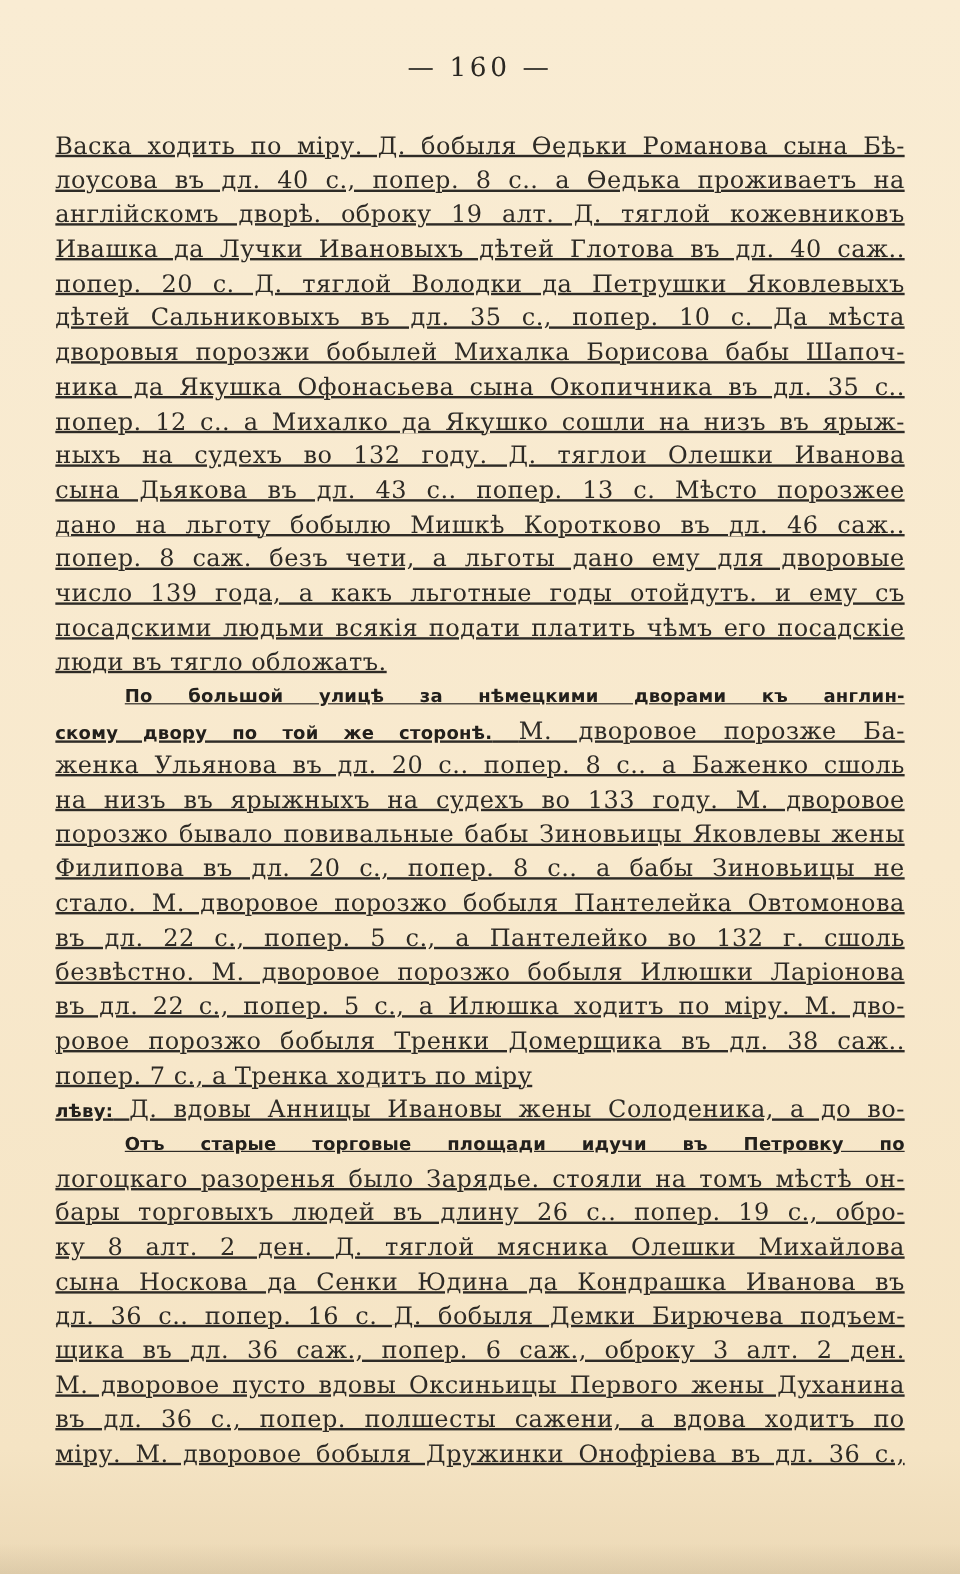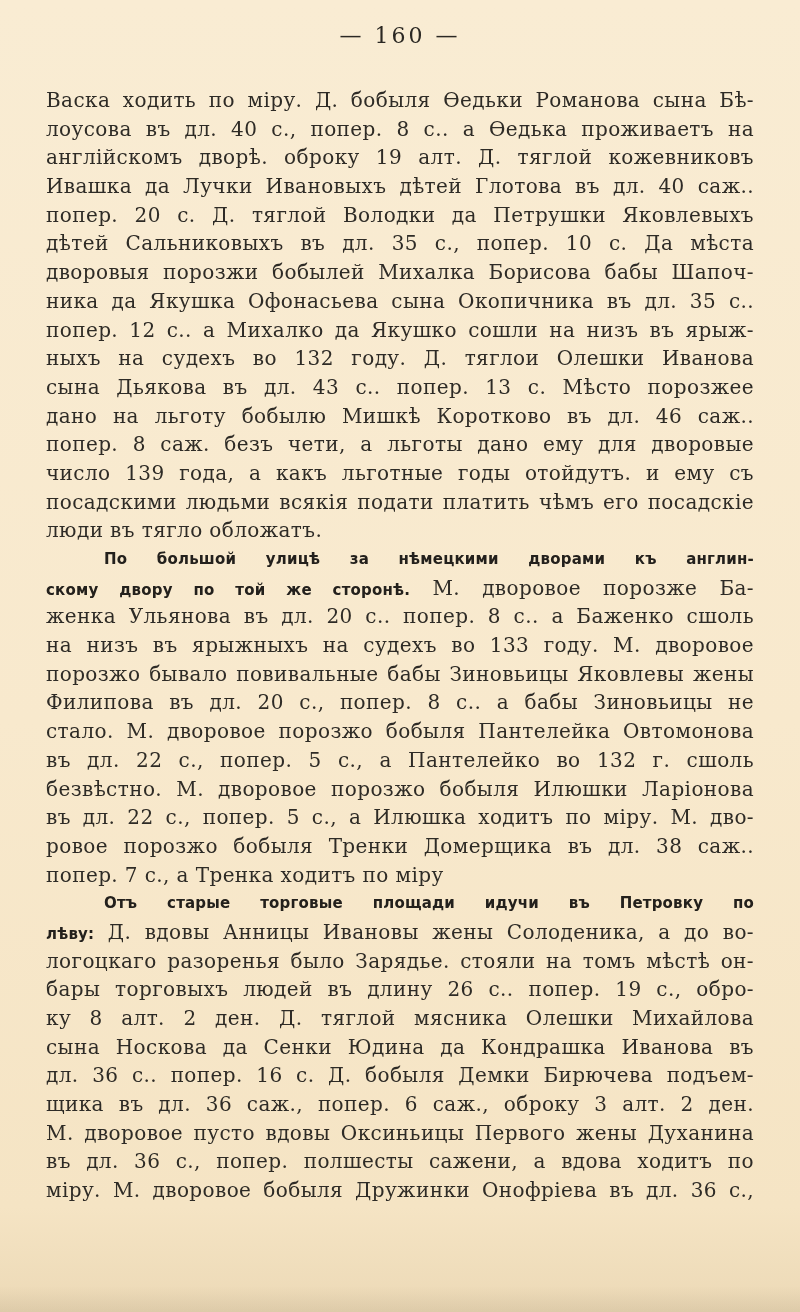--- a/index.html
+++ b/index.html
@@ -7,34 +7,35 @@
     width: 800px; height: 1312px;
     font-family: "DejaVu Serif", serif;
     color: #2e2b26;
     overflow: hidden;
   }
   .page {
     position: relative;
     width: 800px; height: 1312px;
     background: linear-gradient(180deg, #f9ecd3 0%, #f8e9cd 55%, #f5e4c4 92%, #ecd9b6 100%);
     box-sizing: border-box;
-    padding-top: 20px;
+    padding-top: 41px;
   }
   .page-header {
     text-align: center;
     font-size: 22px;
     letter-spacing: 3px;
     color: #2b2823;
     height: 32px;
     line-height: 32px;
   }
   .text-block {
     margin: 34px 46px 0 46px; 
     font-size: 20px;
     letter-spacing: 0.4px;
+    text-decoration: underline;
   }
   .line {
     height: 28.7px;
     line-height: 28.7px;
     text-align: justify;
     text-align-last: justify;
     overflow: hidden;
     white-space: normal;
   }
   .line.last { text-align-last: left; }
@@ -86,22 +87,22 @@
     <div class="line">на низъ въ ярыжныхъ на судехъ во 133 году. М. дворовое</div>
     <div class="line">порозжо бывало повивальные бабы Зиновьицы Яковлевы жены</div>
     <div class="line">Филипова въ дл. 20 с., попер. 8 с.. а бабы Зиновьицы не</div>
     <div class="line">стало. М. дворовое порозжо бобыля Пантелейка Овтомонова</div>
     <div class="line">въ дл. 22 с., попер. 5 с., а Пантелейко во 132 г. сшоль</div>
     <div class="line">безвѣстно. М. дворовое порозжо бобыля Илюшки Ларіонова</div>
     <div class="line">въ дл. 22 с., попер. 5 с., а Илюшка ходитъ по міру. М. дво-</div>
     <div class="line">ровое порозжо бобыля Тренки Домерщика въ дл. 38 саж..</div>
     <div class="line last">попер. 7 с., а Тренка ходитъ по міру</div>
 
+    <div class="line"><span class="bold">лѣву:</span> <span>Д. вдовы Анницы Ивановы жены Солоденика, а до во-</span></div>
     <div class="line indent bold">Отъ старые торговые площади идучи въ Петровку по</div>
-    <div class="line"><span class="bold">лѣву:</span> <span>Д. вдовы Анницы Ивановы жены Солоденика, а до во-</span></div>
     <div class="line">логоцкаго разоренья было Зарядье. стояли на томъ мѣстѣ он-</div>
     <div class="line">бары торговыхъ людей въ длину 26 с.. попер. 19 с., обро-</div>
     <div class="line">ку 8 алт. 2 ден. Д. тяглой мясника Олешки Михайлова</div>
     <div class="line">сына Носкова да Сенки Юдина да Кондрашка Иванова въ</div>
     <div class="line">дл. 36 с.. попер. 16 с. Д. бобыля Демки Бирючева подъем-</div>
     <div class="line">щика въ дл. 36 саж., попер. 6 саж., оброку 3 алт. 2 ден.</div>
     <div class="line">М. дворовое пусто вдовы Оксиньицы Первого жены Духанина</div>
     <div class="line">въ дл. 36 с., попер. полшесты сажени, а вдова ходитъ по</div>
     <div class="line">міру. М. дворовое бобыля Дружинки Онофріева въ дл. 36 с.,</div>
 

